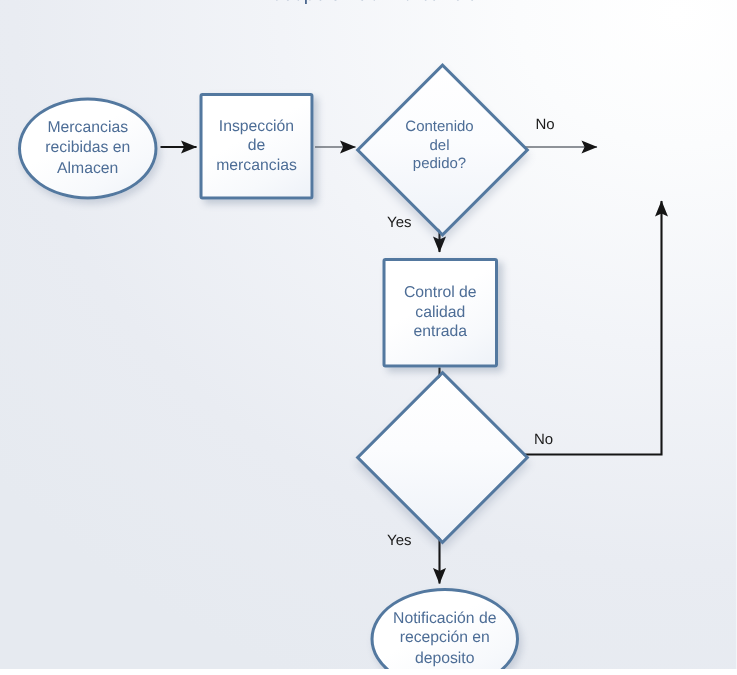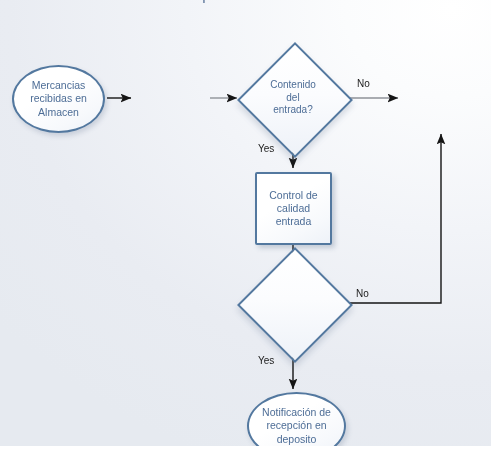--- a/index.html
+++ b/index.html
@@ -140,26 +140,30 @@
 
     <line x1="293" y1="339" x2="293" y2="389" stroke="#151515" stroke-width="1.4" marker-end="url(#arrow-dark)"></line>
   </svg>
 
   <div class="node node-terminator" style="left:12px; top:65px; width:93px; height:68px;">
     <span class="label">Mercancias
 recibidas en
 Almacen</span>
   </div>
 
+  <div class="node node-process" style="left:133px; top:62px; width:76px; height:71px;">
+    <span class="label">Inspección de
+mercancias</span>
+  </div>
 
   <div class="node node-decision" style="left:238px; top:63px; width:110px; height:70px;">
     <span class="diamond-shape"></span>
     <span class="label">Contenido
 del
-entrada?</span>
+pedido?</span>
   </div>
 
 
   <div class="node node-process" style="left:255px; top:172px; width:77px; height:73px;align-items:center;">
     <span class="label">Control de
 calidad
 entrada</span>
   </div>
 
   <div class="node node-decision" style="left:238px; top:268px; width:110px; height:70px;">

